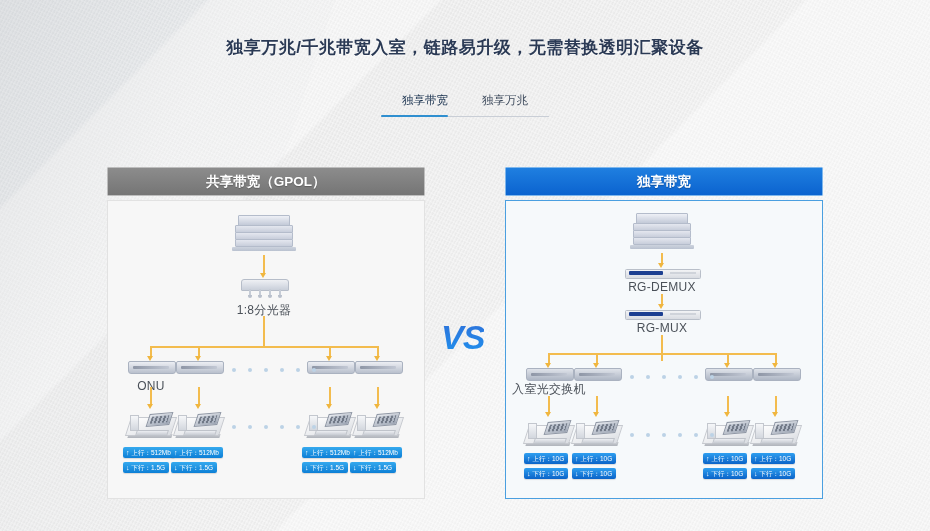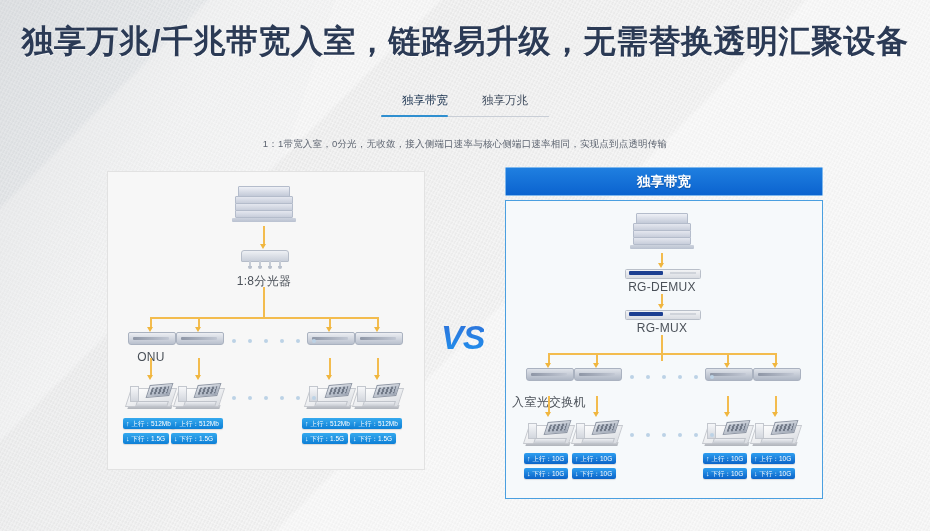--- a/index.html
+++ b/index.html
@@ -24,22 +24,22 @@
   #stage:after{
     content:"";position:absolute;left:-5%;top:-40%;width:46%;height:190%;
     background:linear-gradient(100deg, rgba(198,202,206,.55), rgba(220,223,226,.15) 60%, rgba(255,255,255,0) 100%);
     transform:rotate(18deg);transform-origin:top left;pointer-events:none;
   }
 
   .wrap{position:absolute;inset:0;z-index:3;}
 
   
   .title{
-    position:absolute;left:0;right:0;top:20px;text-align:center;
-    font-size:32px;font-weight:bold;color:#2b3a55;letter-spacing:.5px;
+    position:absolute;left:0;right:0;top:36px;text-align:center;
+    font-size:17px;font-weight:bold;color:#2b3a55;letter-spacing:.5px;
     text-shadow:0 1px 0 rgba(255,255,255,.7);
   }
   
   .tabs{
     position:absolute;left:0;right:0;top:90px;
     display:flex;justify-content:center;align-items:flex-end;gap:26px;
   }
   .tab{
     font-size:11.5px;color:#3d4a5c;padding:3px 4px 6px 4px;position:relative;
     cursor:pointer;white-space:nowrap;
@@ -203,23 +203,23 @@
 
   <div class="title">独享万兆/千兆带宽入室，链路易升级，无需替换透明汇聚设备</div>
 
   <div class="tabs">
     <div class="tab active">独享带宽</div>
     <div class="tab">独享万兆</div>
   </div>
   <div class="tabs-rule"></div>
   <div class="tab-underline"></div>
 
-  <div class="subtitle">1：1带宽入室，0分光，无收敛，接入侧端口速率与核心侧端口速率相同，实现点到点透明传输</div>
 
   <div class="panel left">
+    <div class="panel-head">共享带宽（GPOL）</div>
     <div class="panel-body">
 
       <div class="node" style="left:124px;top:14px;">
         <div class="chassis">
             <i></i>
             <i></i>
             <i></i>
             <i></i>
           </div>
       </div>
@@ -442,21 +442,21 @@
           </div>
         </div>
       <div class="dots" style="left:124px;top:174px;">
         <span></span>
           <span></span>
           <span></span>
           <span></span>
           <span></span>
           <span></span>
       </div>
-      <div class="lbl dk" style="left:43px;top:193px;">入室光交换机</div>
+      <div class="lbl dk" style="left:43px;top:180px;">入室光交换机</div>
 
       <div class="vline" style="left:42px;top:195px;height:18px;"></div>
       <div class="vline" style="left:90px;top:195px;height:18px;"></div>
       <div class="vline" style="left:221px;top:195px;height:18px;"></div>
       <div class="vline" style="left:269px;top:195px;height:18px;"></div>
       <div class="arrow dn" style="left:39px;top:211px;"></div>
       <div class="arrow dn" style="left:87px;top:211px;"></div>
       <div class="arrow dn" style="left:218px;top:211px;"></div>
       <div class="arrow dn" style="left:266px;top:211px;"></div>
 

